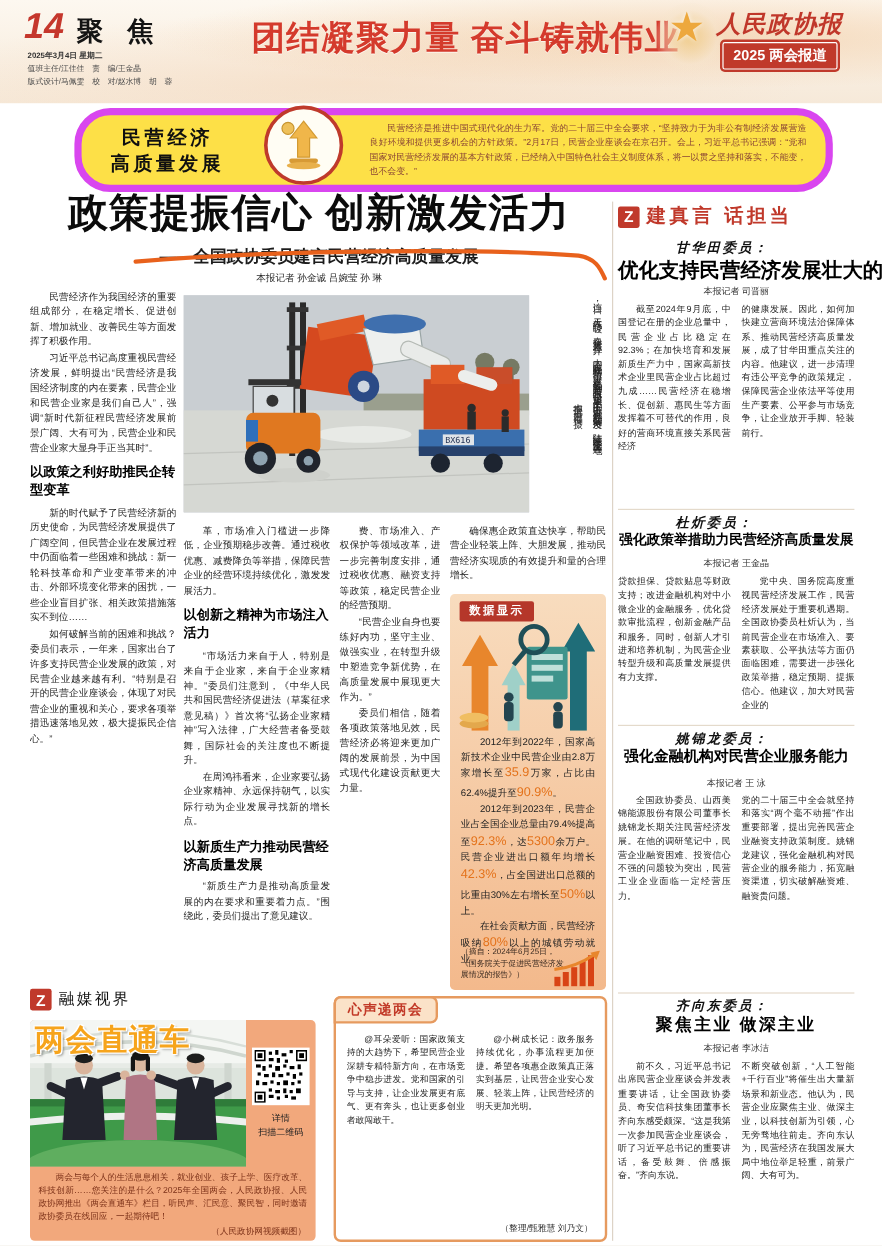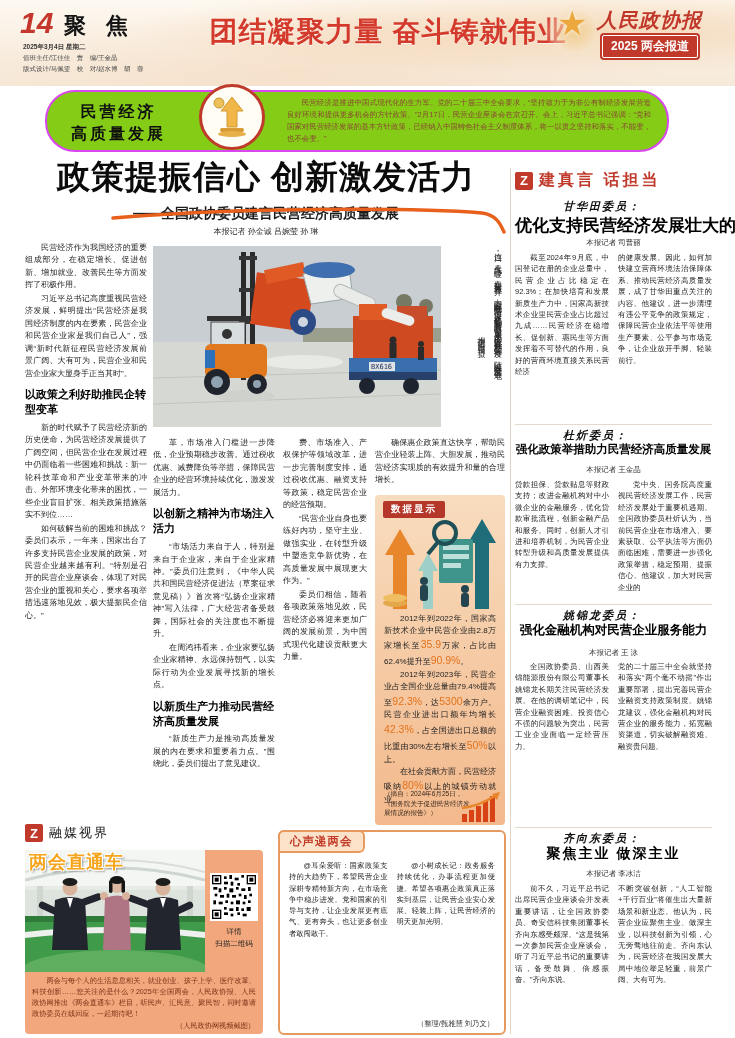--- a/index.html
+++ b/index.html
@@ -20,21 +20,21 @@
           color:#d43a2c;letter-spacing:1px;text-shadow:0 1px 0 rgba(255,255,255,.65);white-space:nowrap;}
   .emblem{left:546px;top:2px;width:58px;height:58px;border-radius:50%;
     background:radial-gradient(circle,rgba(240,205,140,.95) 0%,rgba(246,230,205,.4) 55%,rgba(246,230,205,0) 75%);}
   .emblem .star{position:absolute;left:11px;top:1px;font-size:34px;color:#eda83d;text-shadow:0 0 4px rgba(255,255,255,.8);}
   .masthead{left:597px;top:7px;font-size:20px;font-weight:bold;font-style:italic;color:#c0372a;
             font-family:"Liberation Serif","DejaVu Serif",serif;letter-spacing:1px;white-space:nowrap;}
   .badge{left:602px;top:35px;background:#c0392b;color:#fff;font-size:12px;font-weight:bold;
          padding:2px 8px;border:1px solid #fff;box-shadow:0 0 0 2px #c0392b;border-radius:2px;white-space:nowrap;}
 
   
-  .introbox{left:45px;top:90px;width:620px;height:58px;border:2px solid #d946ef;border-radius:30px;background:#84cc16;}
+  .introbox{left:62px;top:90px;width:620px;height:58px;border:6px solid #d946ef;border-radius:30px;background:#fde047;}
   .intro-label{position:absolute;left:24px;top:9px;font-size:16px;font-weight:900;letter-spacing:3px;
                line-height:1.35;color:#101010;text-align:center;}
   .intro-icon{position:absolute;left:152px;top:-8px;width:66px;height:66px;border-radius:50%;
               background:#fffdf4;border:3px solid #bf3a2b;display:flex;align-items:center;justify-content:center;box-sizing:border-box;}
   .intro-text{position:absolute;left:240px;right:16px;top:5px;font-size:7.4px;line-height:1.64;
               color:#8a4535;text-align:justify;}
   .intro-text p{margin:0;text-indent:2em;}
 
   
   .mainhead{left:25px;top:155px;width:482px;text-align:center;}
@@ -79,21 +79,21 @@
   .sbyline{position:absolute;width:197px;text-align:center;font-size:7.5px;color:#333;}
   .sbody{position:absolute;width:197px;display:flex;gap:9px;font-size:7.5px;line-height:1.52;
          text-align:justify;color:#242424;overflow:hidden;}
   .sbody>div{flex:1;overflow:hidden;}
   .sbody p{margin:0;text-indent:2em;}
   .sep{position:absolute;width:197px;border-top:1px solid #e4dacb;}
 
   
   .promo{left:25px;top:850px;width:238px;height:184px;background:#f2a87c;border-radius:4px;overflow:hidden;}
   .promo-photo{position:absolute;left:0;top:0;width:180px;height:122px;}
-  .promo-title{position:absolute;left:4px;top:0px;font-size:18px;font-weight:900;color:#f6a41c;letter-spacing:1px;
+  .promo-title{position:absolute;left:4px;top:0px;font-size:25px;font-weight:900;color:#f6a41c;letter-spacing:1px;
     white-space:nowrap;text-shadow:-1px -1px 0 #fff,1px -1px 0 #fff,-1px 1px 0 #fff,1px 1px 0 #fff,2px 2px 2px rgba(0,0,0,.35);}
   .qrpanel{position:absolute;left:180px;top:0;width:58px;height:122px;display:flex;flex-direction:column;
            align-items:center;justify-content:center;gap:5px;}
   .qr{width:44px;height:44px;background:#fff;padding:2px;box-sizing:content-box;}
   .qrtext{font-size:7.5px;color:#222;text-align:center;line-height:1.6;}
   .promo-cap{position:absolute;left:7px;right:7px;top:125px;font-size:7.2px;line-height:1.55;
              color:#7c3118;text-align:justify;}
   .promo-cap p{margin:0;text-indent:2em;}
   .promo-credit{position:absolute;right:8px;bottom:3px;font-size:7.2px;color:#7c3118;}
 

